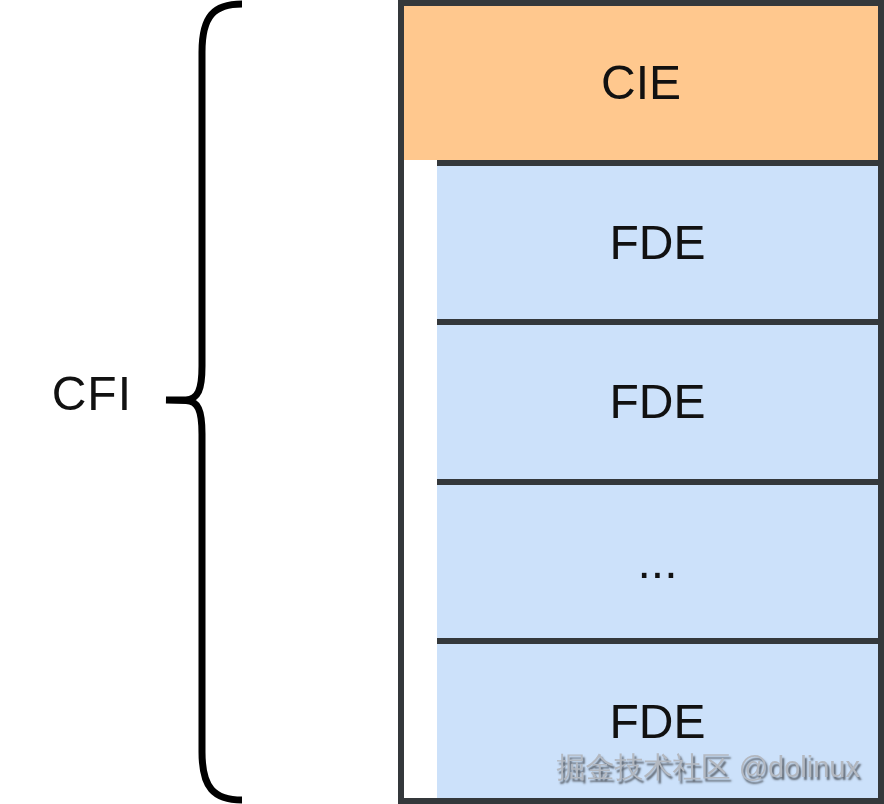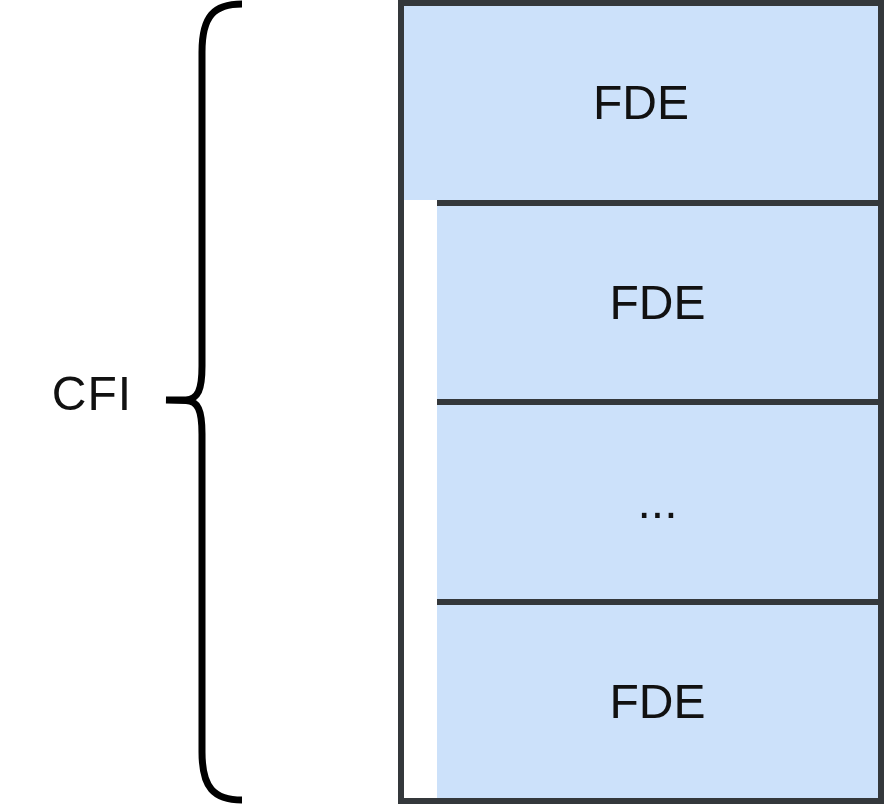--- a/index.html
+++ b/index.html
@@ -10,24 +10,24 @@
   }
   .canvas {
     position: relative;
     width: 884px;
     height: 804px;
     background: #ffffff;
     overflow: hidden;
   }
   .cfi-label {
     position: absolute;
-    left: 44px;
+    left: 36px;
     top: 366px;
     width: 96px;
-    text-align: center;
+    text-align: right;
     font-size: 48px;
     line-height: 56px;
     color: #111111;
     letter-spacing: 1px;
   }
   .brace-svg {
     position: absolute;
     left: 156px;
     top: 0;
     width: 90px;
@@ -81,28 +81,32 @@
              L 46 366
              C 46 390 42 399 30 400
              L 10 400
              L 30 400.5
              C 42 401 46 410 46 434
              L 46 752
              C 46 788 58 800 86 800" fill="none" stroke="#000000" stroke-width="7"></path>
   </svg>
 
   <div class="stack">
+    <div class="stack-box" style="background: rgb(255, 200, 142);">
+      <span>CIE</span>
+    </div>
     <div class="stack-box" style="background: rgb(204, 225, 250);">
       <span>FDE</span>
     </div>
     <div class="stack-box" style="background: rgb(204, 225, 250);">
       <span>FDE</span>
     </div>
     <div class="stack-box" style="background: rgb(204, 225, 250);">
       <span>...</span>
     </div>
     <div class="stack-box" style="background: rgb(204, 225, 250);">
       <span>FDE</span>
     </div>
   </div>
 
+  <div class="watermark">掘金技术社区 @dolinux</div>
 
 </div>
 
 </body></html>

